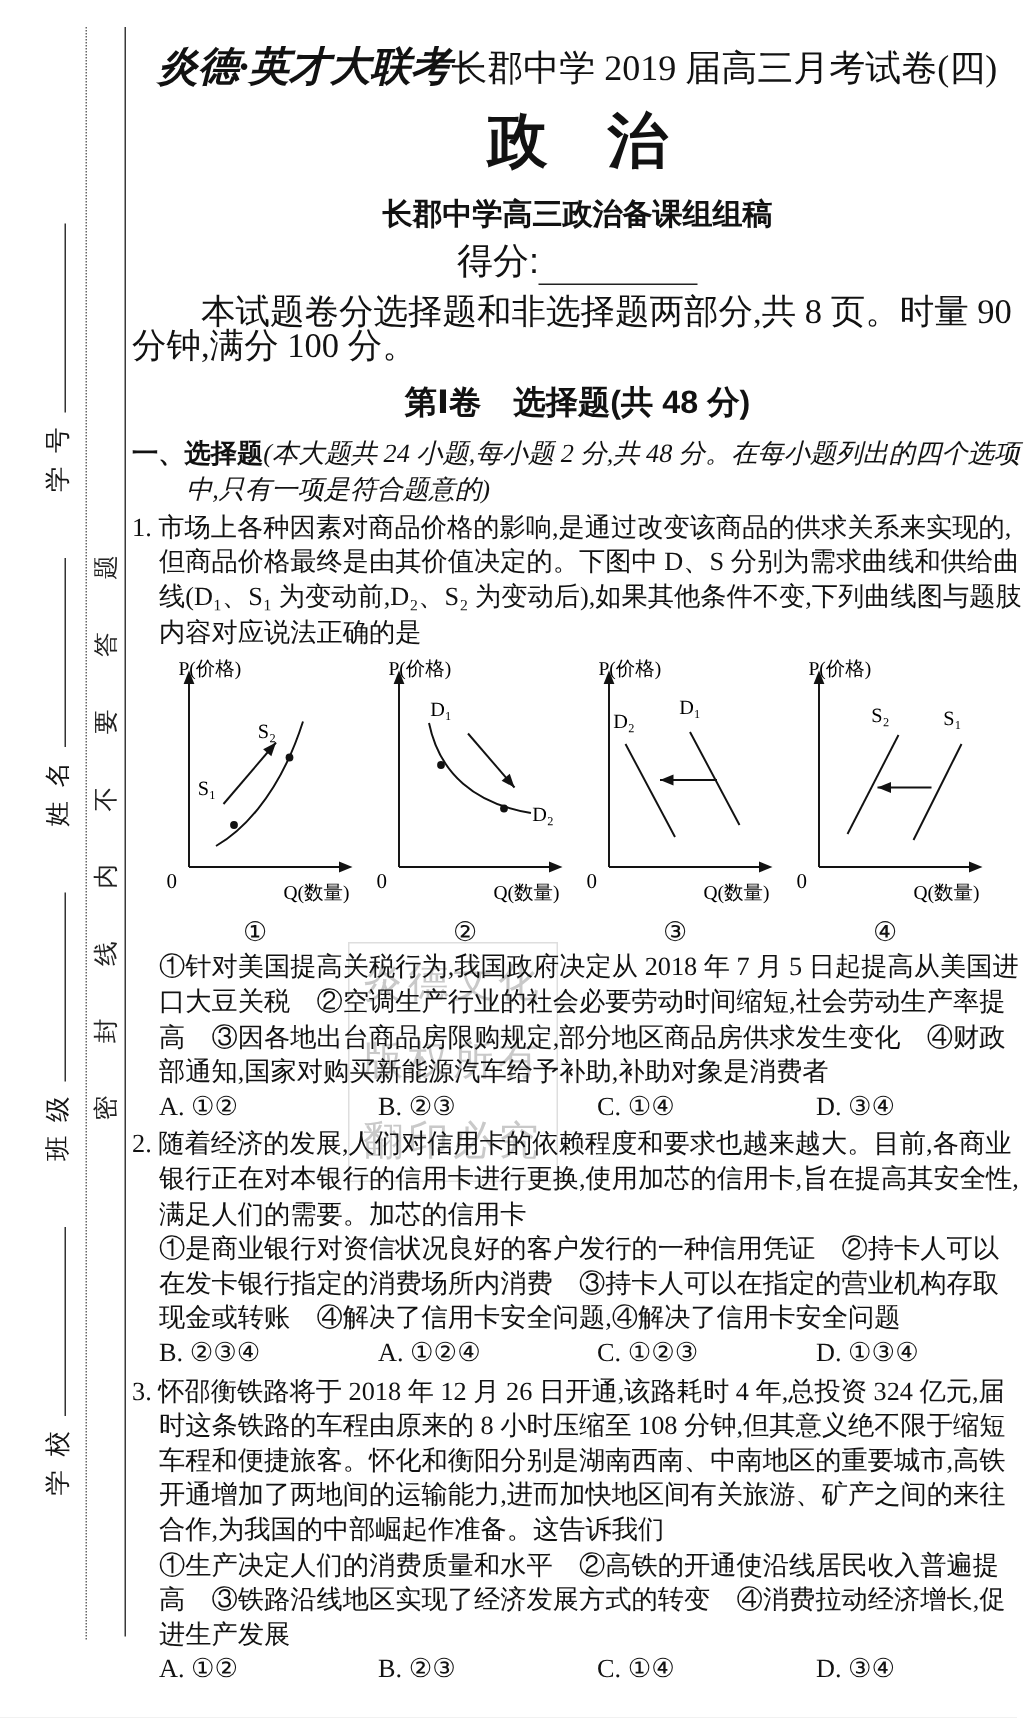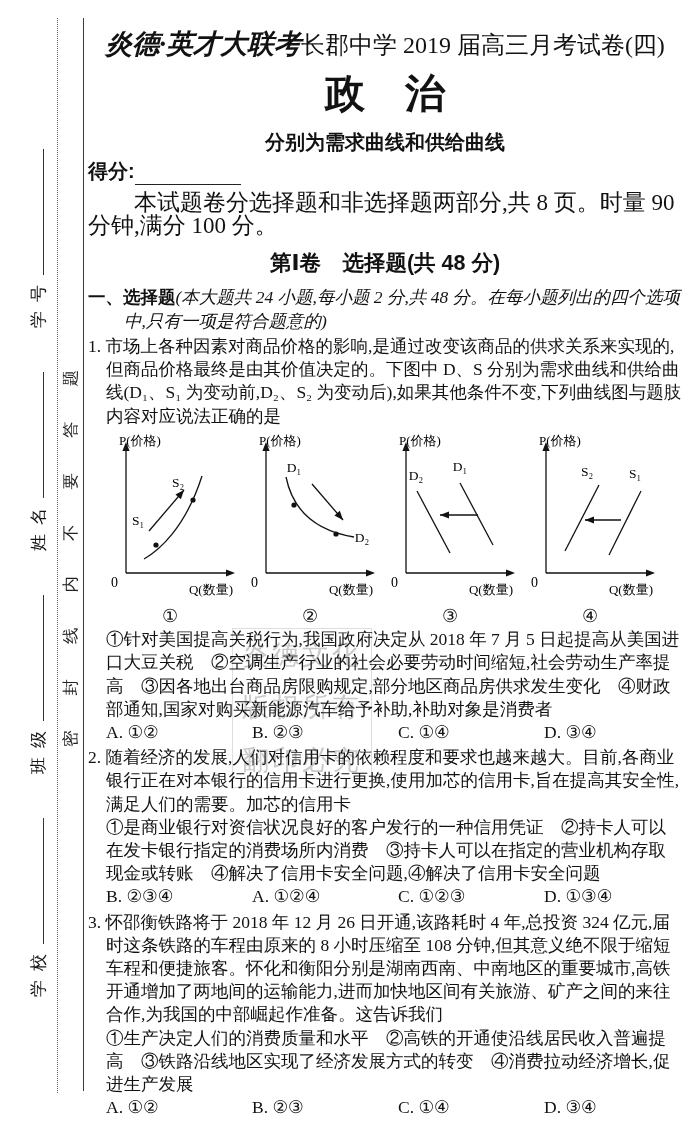--- a/index.html
+++ b/index.html
@@ -25,21 +25,21 @@
   .watermark div{font-size:27px;letter-spacing:3px;line-height:1;}
   
   .content{position:absolute;left:88px;top:0;width:594px;z-index:1;}
   .header-line{margin-top:26px;text-align:center;white-space:nowrap;}
   .brand{font-size:27px;font-weight:bold;font-style:italic;}
   .header-suffix{font-size:24px;}
   .title{margin-top:4px;text-align:center;font-size:40px;font-weight:bold;
         font-family:Liberation Mono, monospace;}
   .subtitle{margin-top:8px;text-align:center;font-size:20px;font-weight:bold;
         font-family:"Liberation Sans","DejaVu Sans",sans-serif;}
-  .score-row{margin-top:2px;text-align:left;font-size:20px;font-weight:bold;
+  .score-row{margin-top:2px;text-align:center;font-size:24px;font-weight:normal;
         font-family:"Liberation Sans","DejaVu Sans",sans-serif;}
   .score-blank{display:inline-block;width:106px;height:18px;border-bottom:1.5px solid #222;vertical-align:bottom;}
   .intro{margin:6px 0 0 0;font-size:23px;line-height:23px;text-indent:2em;}
   .section-title{margin-top:11px;text-align:center;font-size:21.5px;font-weight:bold;
         font-family:"Liberation Sans","DejaVu Sans",sans-serif;}
   .instruction{margin:8px 0 0 0;font-size:17.5px;line-height:24px;padding-left:36px;text-indent:-36px;}
   .instruction-lead{font-weight:bold;font-family:Liberation Sans, sans-serif;}
   .instruction-body{font-style:italic;}
   .question{font-size:17.5px;line-height:23.2px;}
   .q-text{margin:2px 0 0 0;padding-left:18px;text-indent:-18px;}
@@ -67,21 +67,21 @@
       <div>翻印必究</div>
     </div>
 
   <div class="content">
 
     <div class="header-line">
       <span class="brand">炎德·英才大联考</span><span class="header-suffix">长郡中学 2019 届高三月考试卷(四)</span>
     </div>
 
     <div class="title">政　治</div>
-    <div class="subtitle">分别为需求曲线和供给曲线</div>
+    <div class="subtitle">长郡中学高三政治备课组组稿</div>
 
     <div class="score-row">
       <span>得分:</span><span class="score-blank"></span>
     </div>
 
     <p class="intro">本试题卷分选择题和非选择题两部分,共 8 页。时量 90 分钟,满分 100 分。</p>
 
     <div class="section-title">第Ⅰ卷　选择题(共 48 分)</div>
 
     <p class="instruction"><span class="instruction-lead">一、选择题</span><span class="instruction-body">(本大题共 24 小题,每小题 2 分,共 48 分。在每小题列出的四个选项中,只有一项是符合题意的)</span></p>

